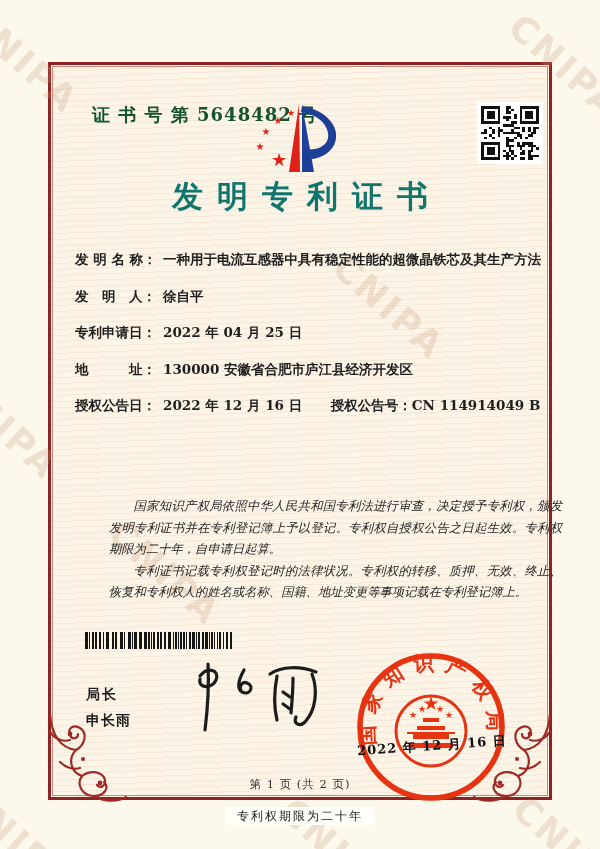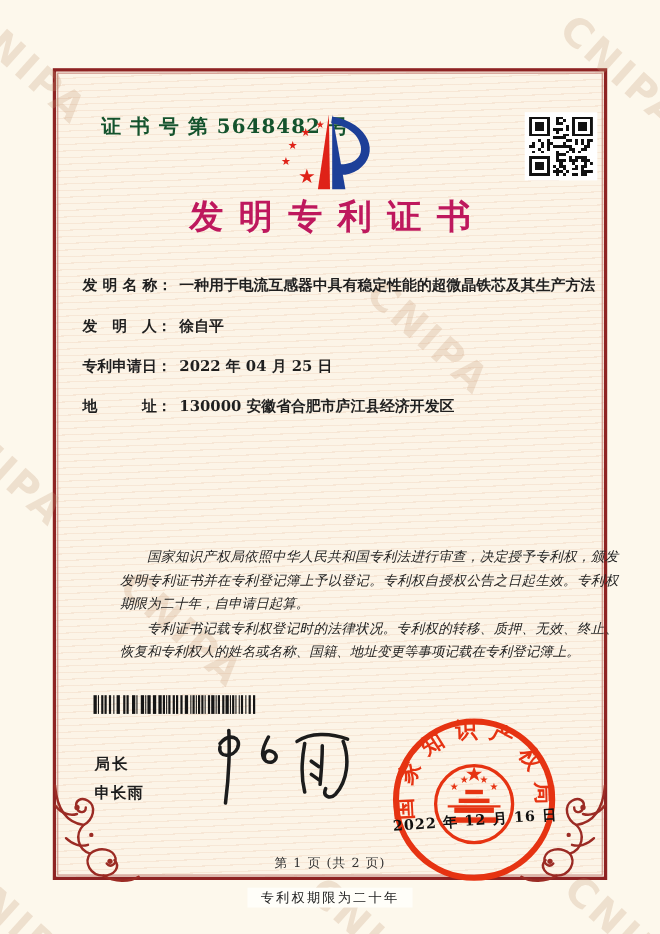--- a/index.html
+++ b/index.html
@@ -29,21 +29,21 @@
   .frame::after{
     content:"";position:absolute;inset:1px;border:1px solid #c98b80;
   }
   .ornament{position:absolute;z-index:3;}
   
   .cert-no{left:92px;top:103px;z-index:4;font-size:18px;font-weight:600;letter-spacing:1px;color:#14532d;}
   .logo{left:244px;top:100px;z-index:4;}
   .qr-box{left:477px;top:102px;z-index:4;width:66px;height:62px;background:#ffffff;
           display:flex;align-items:center;justify-content:center;}
   .title{left:0;right:0;top:176px;z-index:4;text-align:center;
-         font-size:31px;font-weight:700;letter-spacing:14px;text-indent:14px;color:#be185d;}
+         font-size:31px;font-weight:700;letter-spacing:14px;text-indent:14px;color:#0f766e;}
   
   .fields{left:75px;top:251px;width:458px;z-index:4;font-size:13.5px;font-weight:600;color:#1f1f1f;}
   .frow{height:36.6px;white-space:nowrap;}
   .flabel{display:inline-block;min-width:88px;}
   .fpair2{margin-left:24px;}
   
   .paras{left:75px;top:496px;width:453px;z-index:4;
          font-size:12.3px;line-height:21.5px;color:#242424;text-align:justify;font-style:italic;margin-left:34px;}
   .paras p{margin:0;text-indent:2em;}
   
@@ -252,20 +252,28 @@
     </div>
     <div class="frow">
       <span class="flabel">发　明　人：</span><span>徐自平</span>
     </div>
     <div class="frow">
       <span class="flabel">专利申请日：</span><span>2022 年 04 月 25 日</span>
     </div>
     <div class="frow">
       <span class="flabel">地　　　址：</span><span>130000 安徽省合肥市庐江县经济开发区</span>
     </div>
+    <div class="frow">
+      <span>
+        <span class="flabel">授权公告日：</span><span>2022 年 12 月 16 日</span>
+      </span>
+      <span class="fpair2">
+        <span>授权公告号：</span><span>CN 114914049 B</span>
+      </span>
+    </div>
   </div>
 
   <div class="abs paras">
     <p>国家知识产权局依照中华人民共和国专利法进行审查，决定授予专利权，颁发发明专利证书并在专利登记簿上予以登记。专利权自授权公告之日起生效。专利权期限为二十年，自申请日起算。</p>
     <p>专利证书记载专利权登记时的法律状况。专利权的转移、质押、无效、终止、恢复和专利权人的姓名或名称、国籍、地址变更等事项记载在专利登记簿上。</p>
   </div>
 
   <div class="abs barcode">
       <i style="width: 3px; margin-right: 1px;"></i>
       <i style="width: 1px; margin-right: 2px;"></i>

